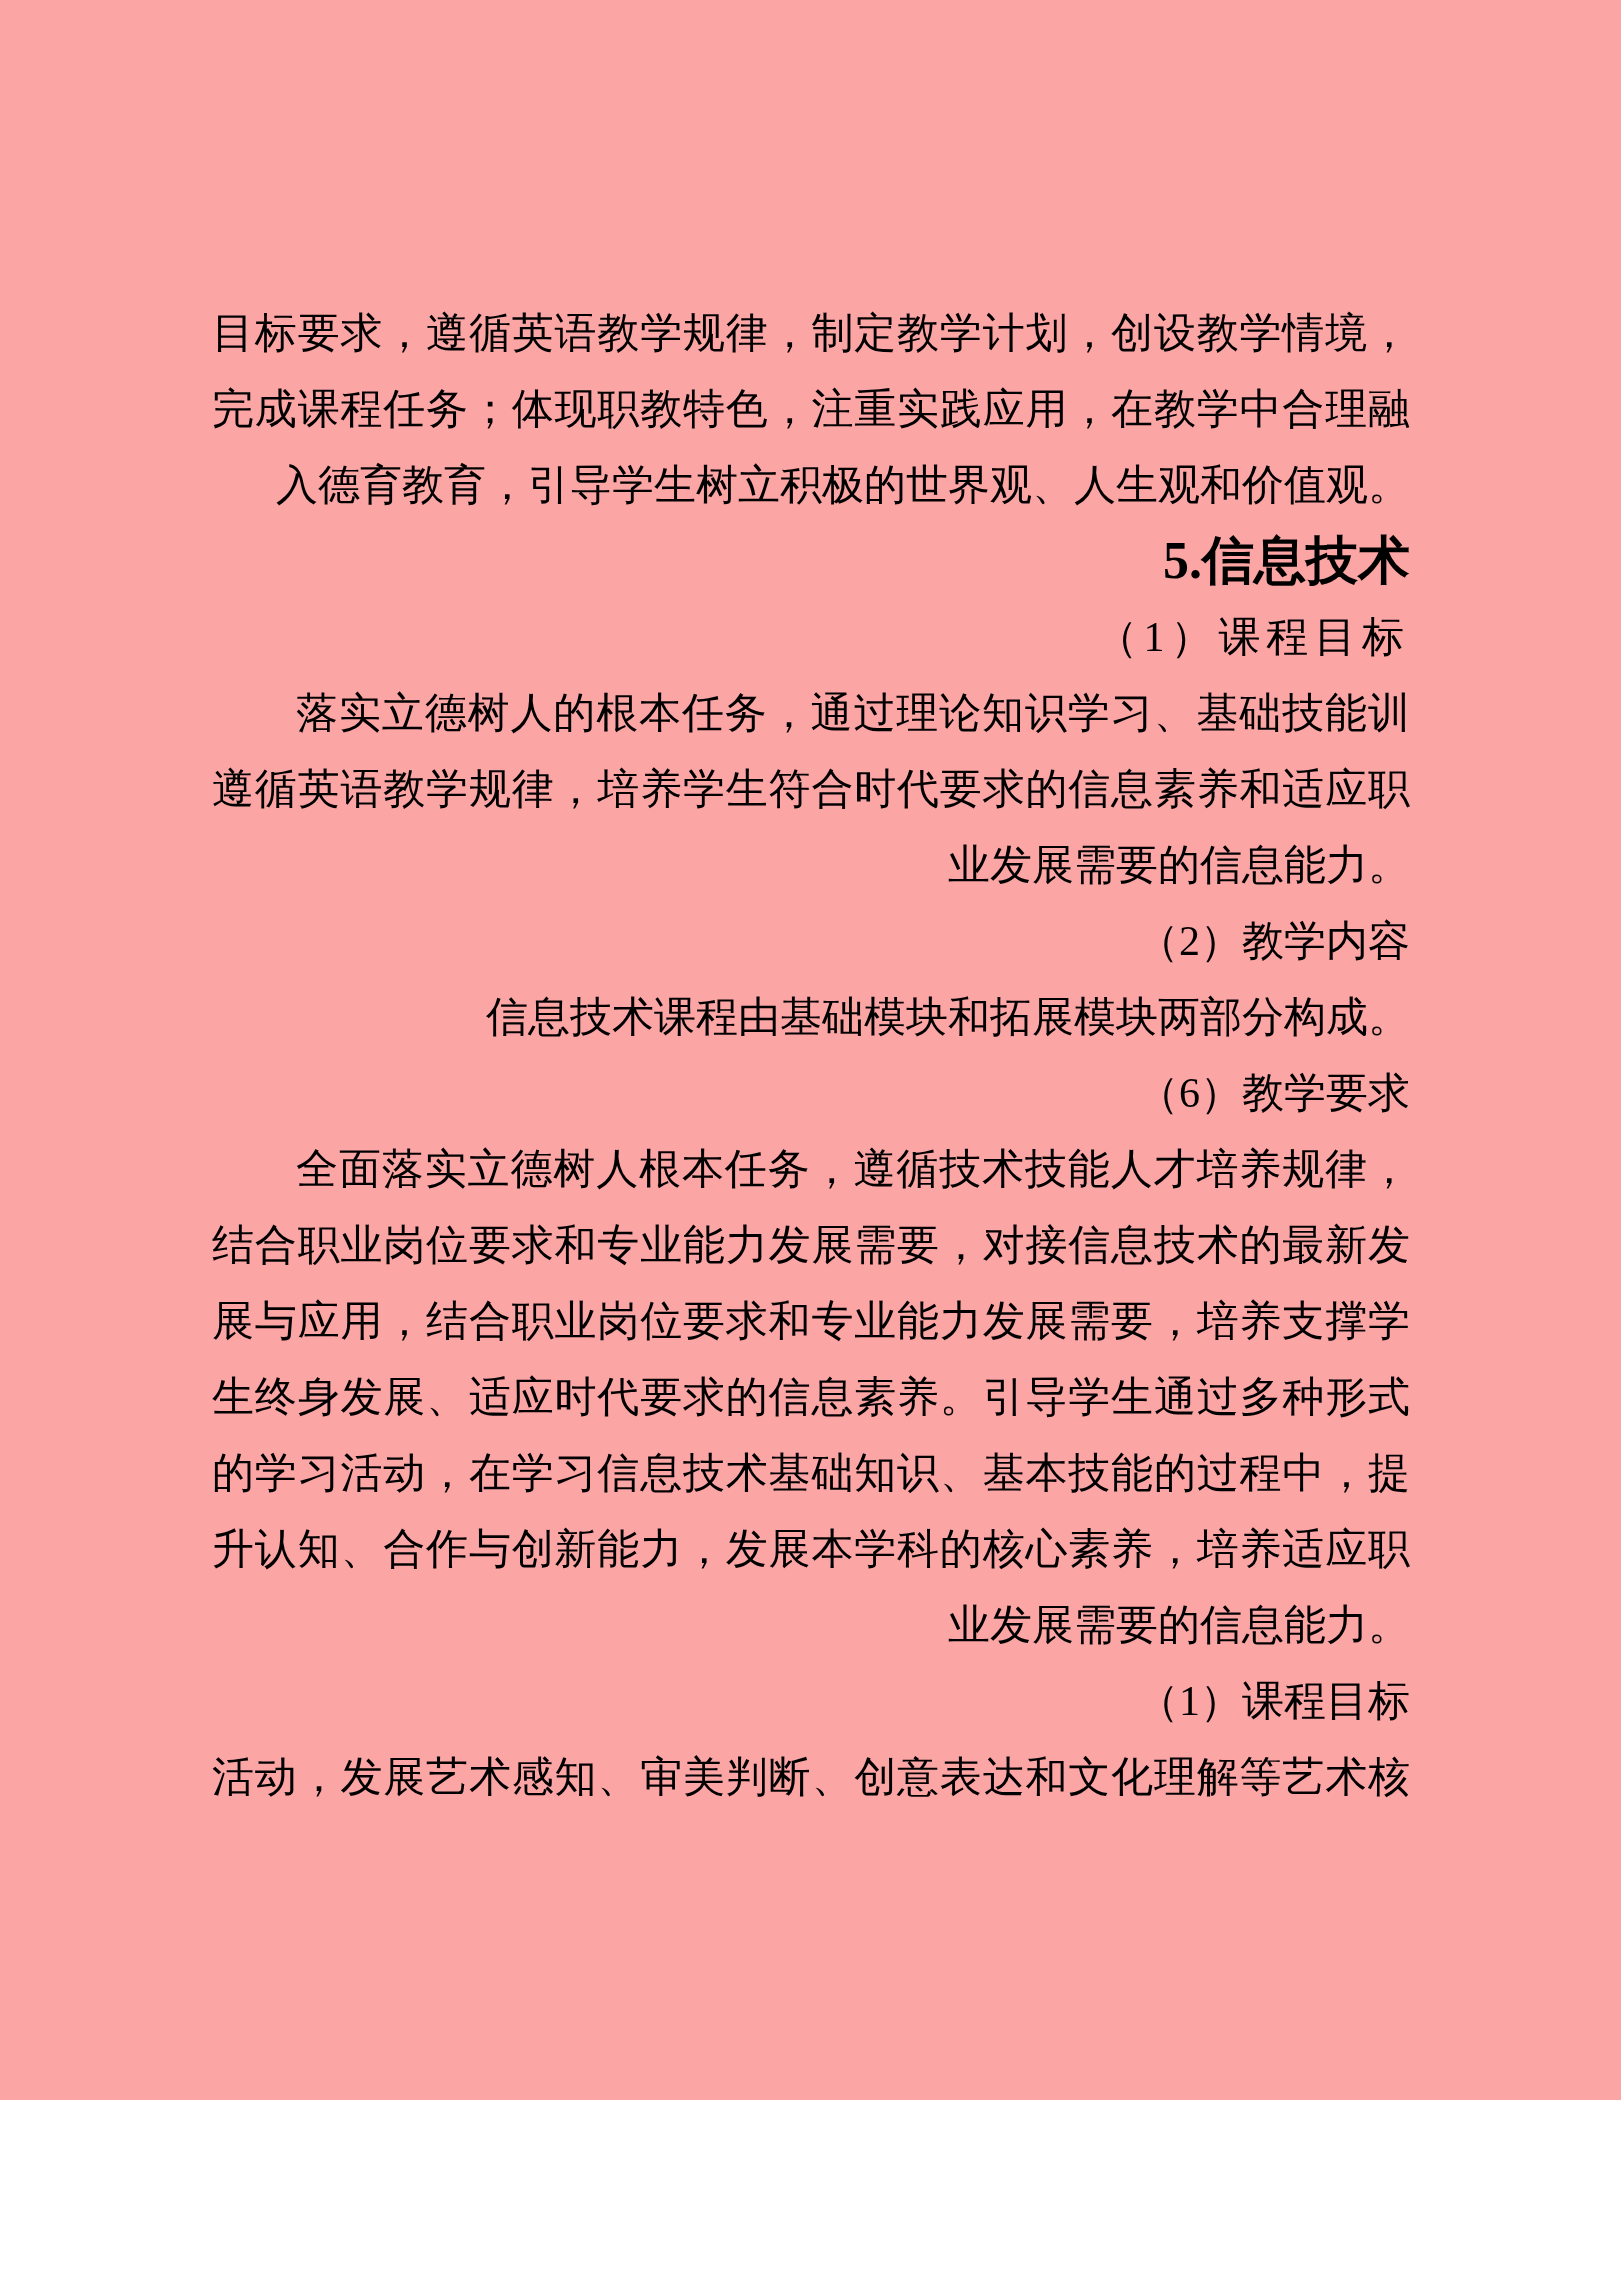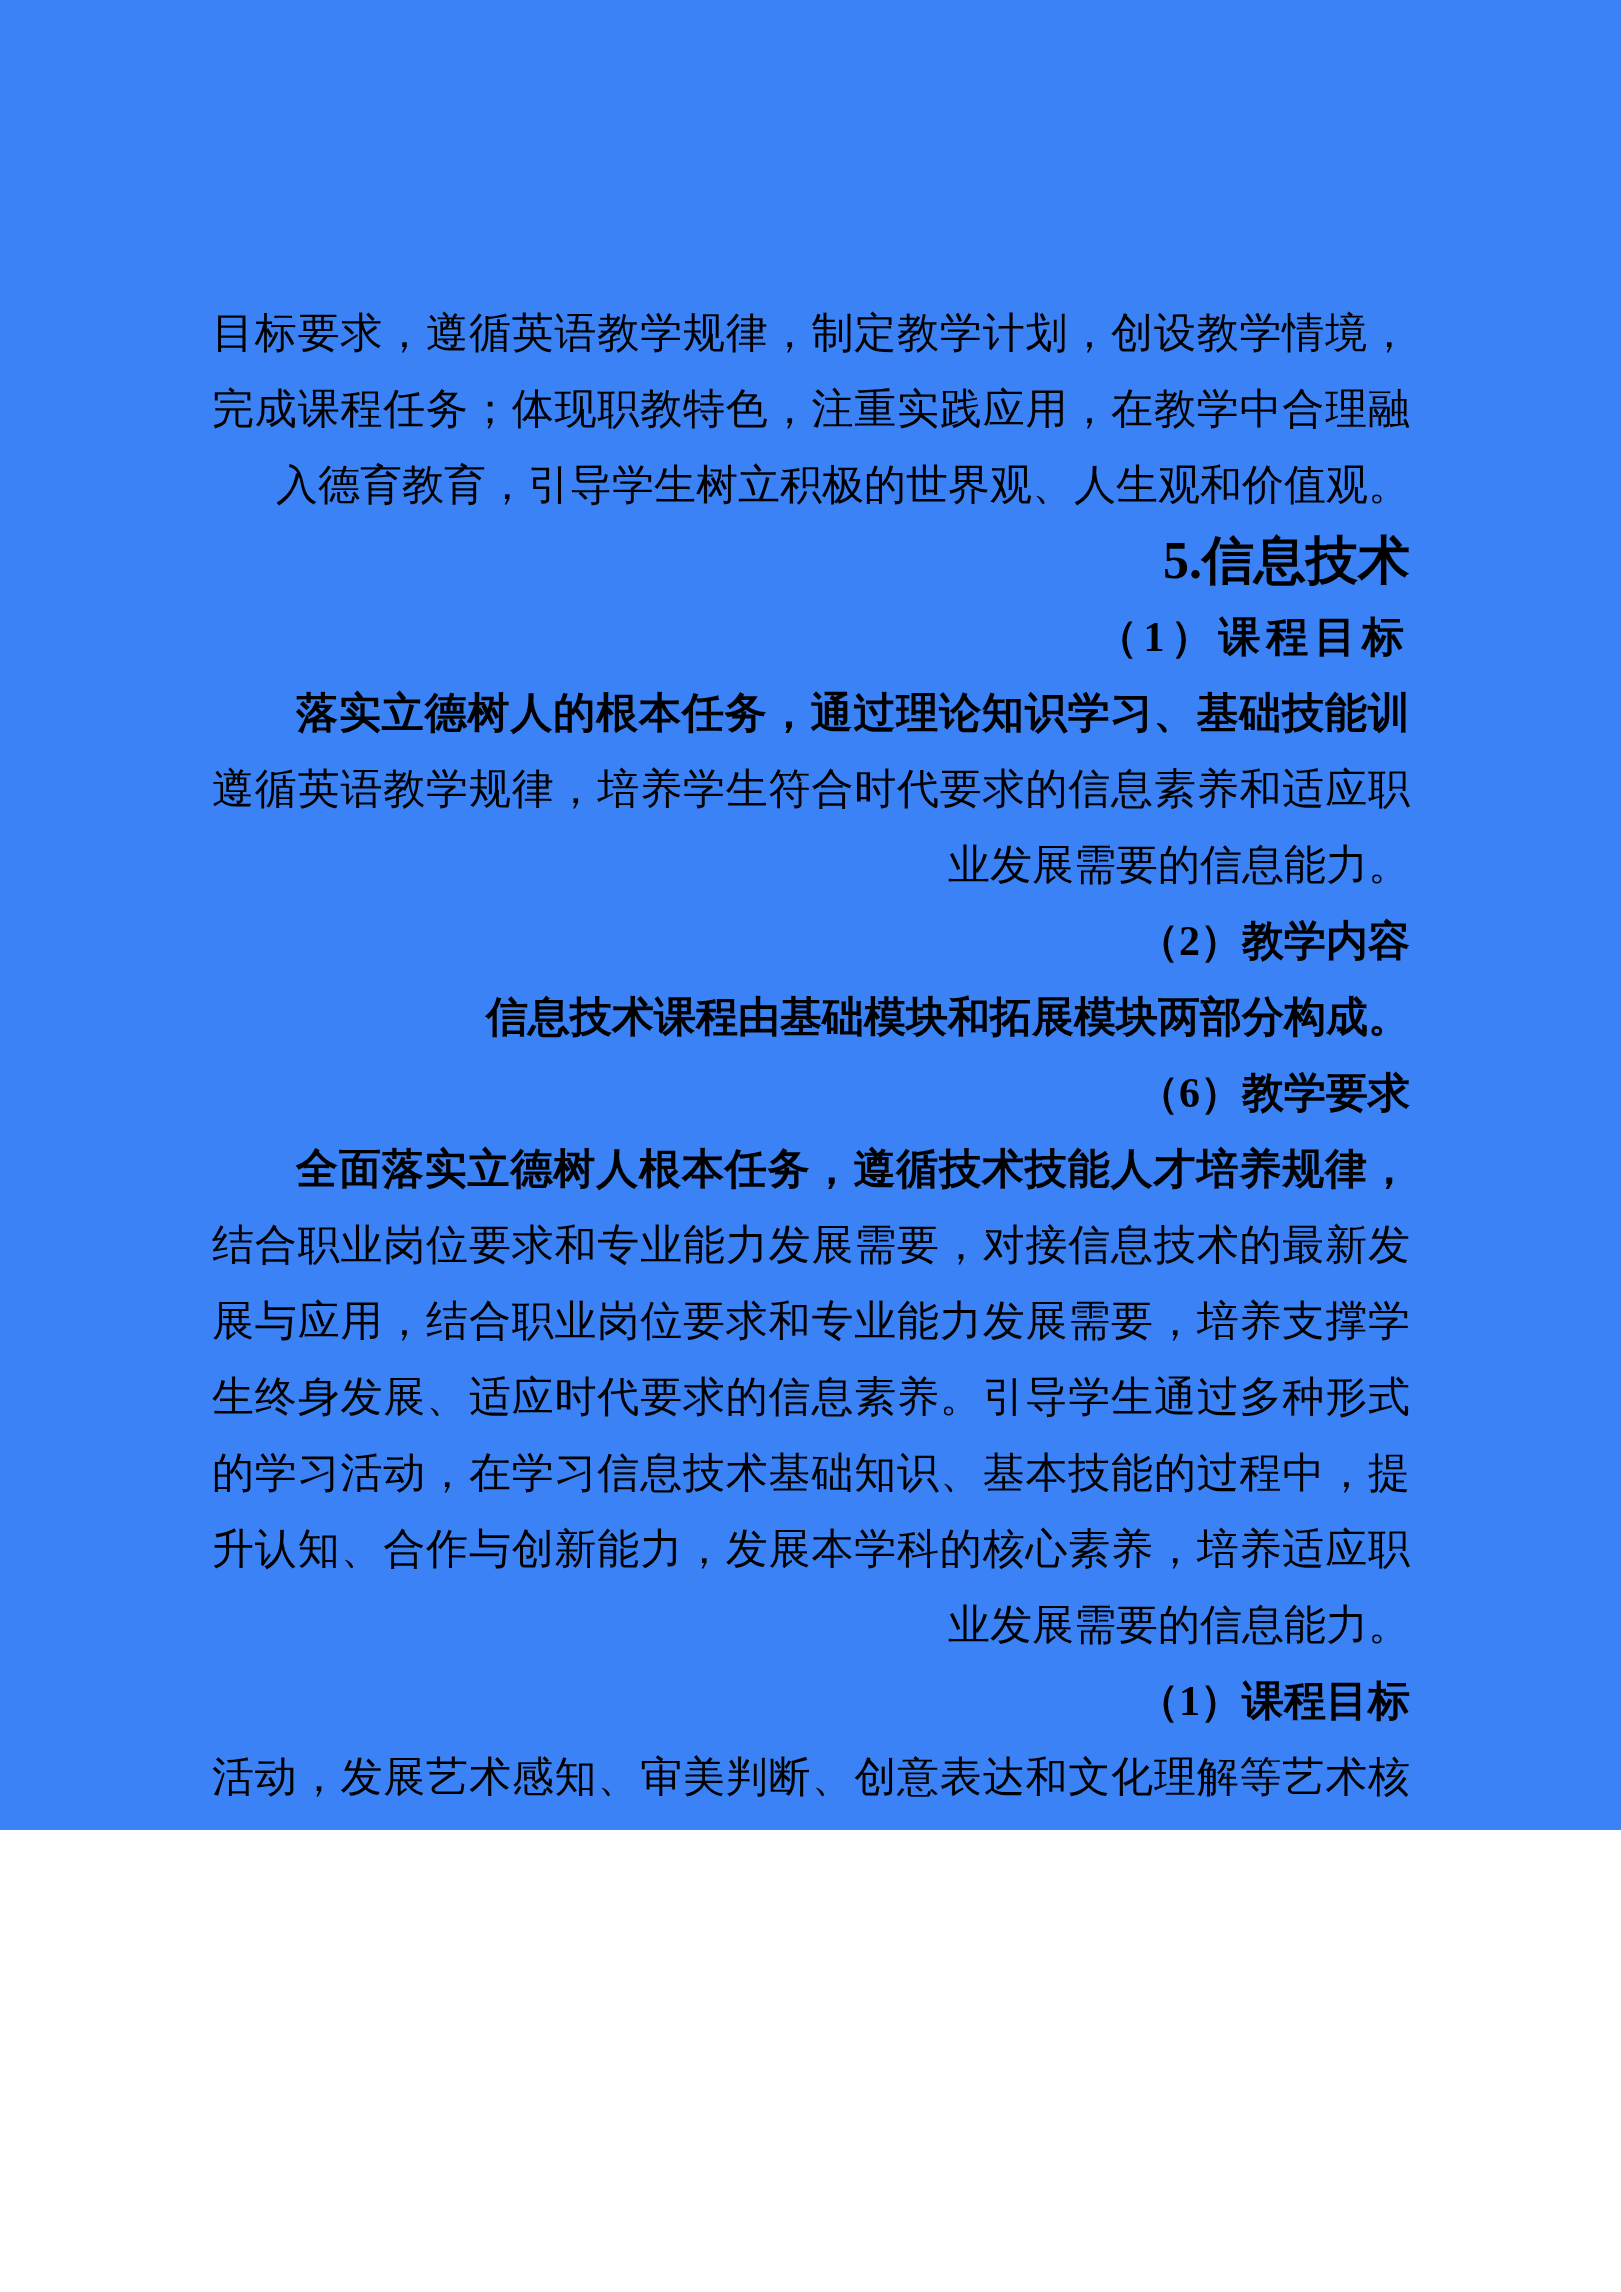--- a/index.html
+++ b/index.html
@@ -3,22 +3,22 @@
 <meta charset="utf-8">
 <style>
   html, body {
     margin: 0;
     padding: 0;
     background: #ffffff;
   }
   .page {
     position: relative;
     width: 1621px;
-    height: 1830px;
-    background: #3b82f6;
+    height: 2100px;
+    background: #fca5a5;
     overflow: hidden;
   }
   .textblock {
     position: absolute;
     left: 212px;
     top: 295px;
     width: 1198px;
   }
   .line {
     font-family: "Liberation Serif", "DejaVu Serif", serif;
@@ -29,21 +29,20 @@
   }
   
   .full {
     text-align: justify;
     text-align-last: justify;
     text-justify: inter-character;
   }
   
   .ind, .head, .sub {
     text-indent: 84px;
-    font-weight: bold;
   }
   .head {
     font-weight: 700;
     font-size: 52px;
   }
   
   .sp {
     letter-spacing: 5.9px;
   }
 </style>

